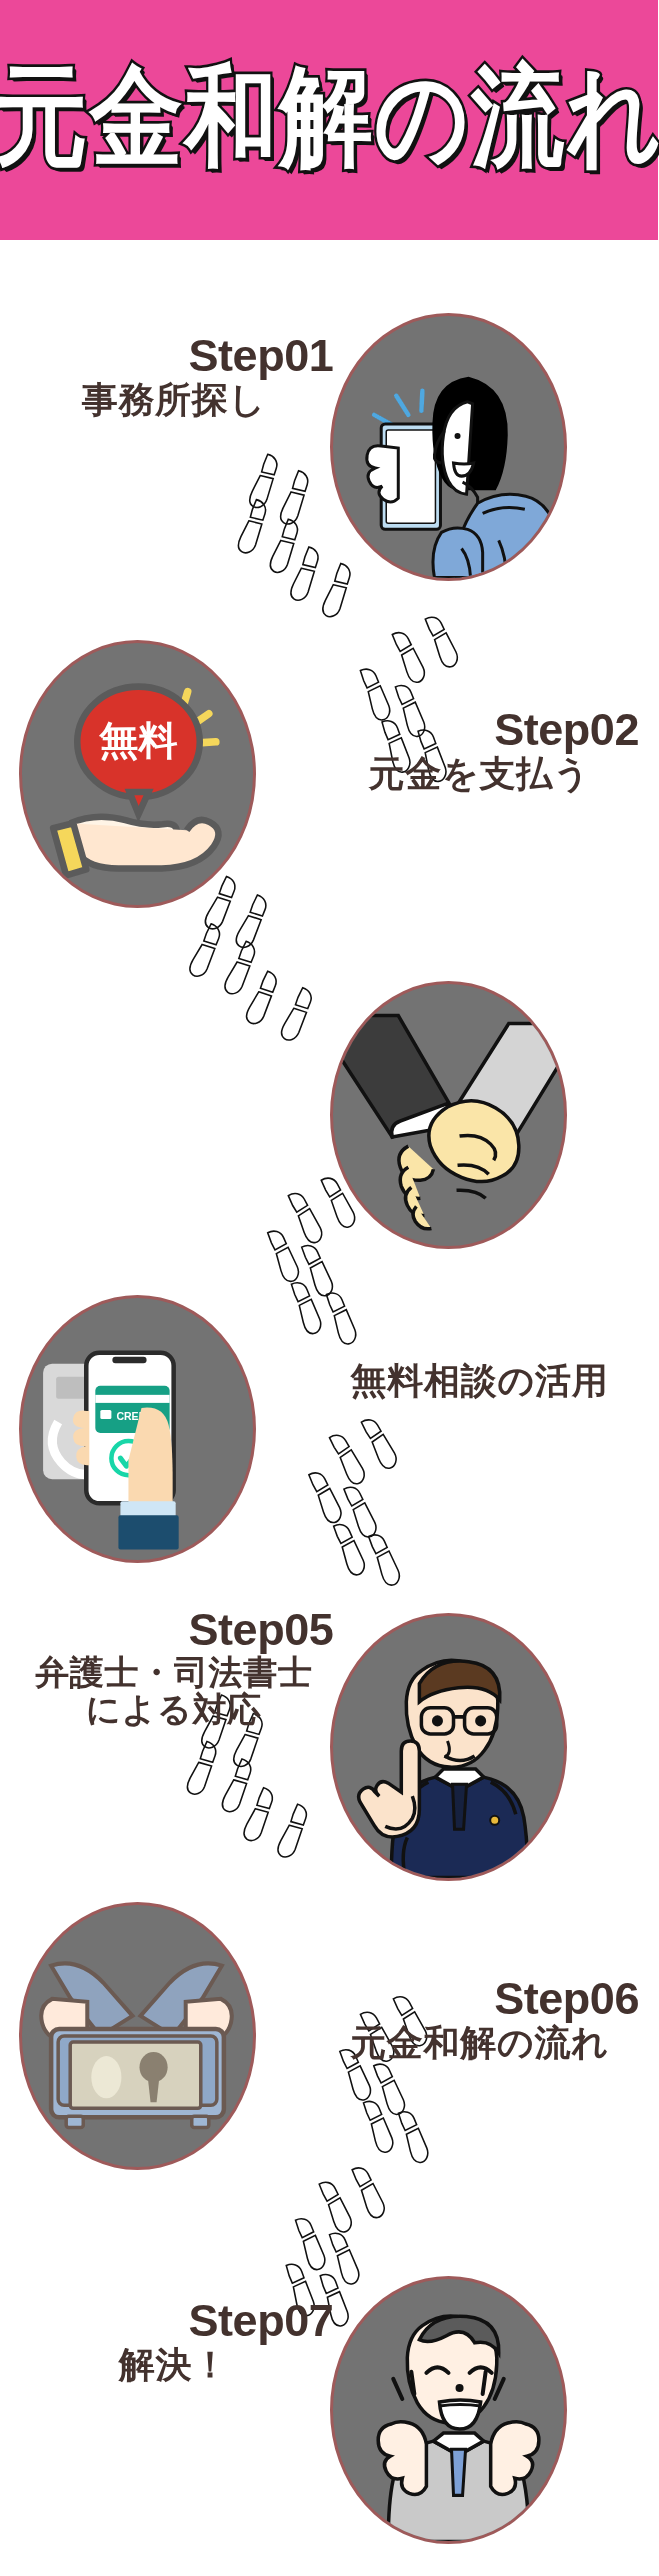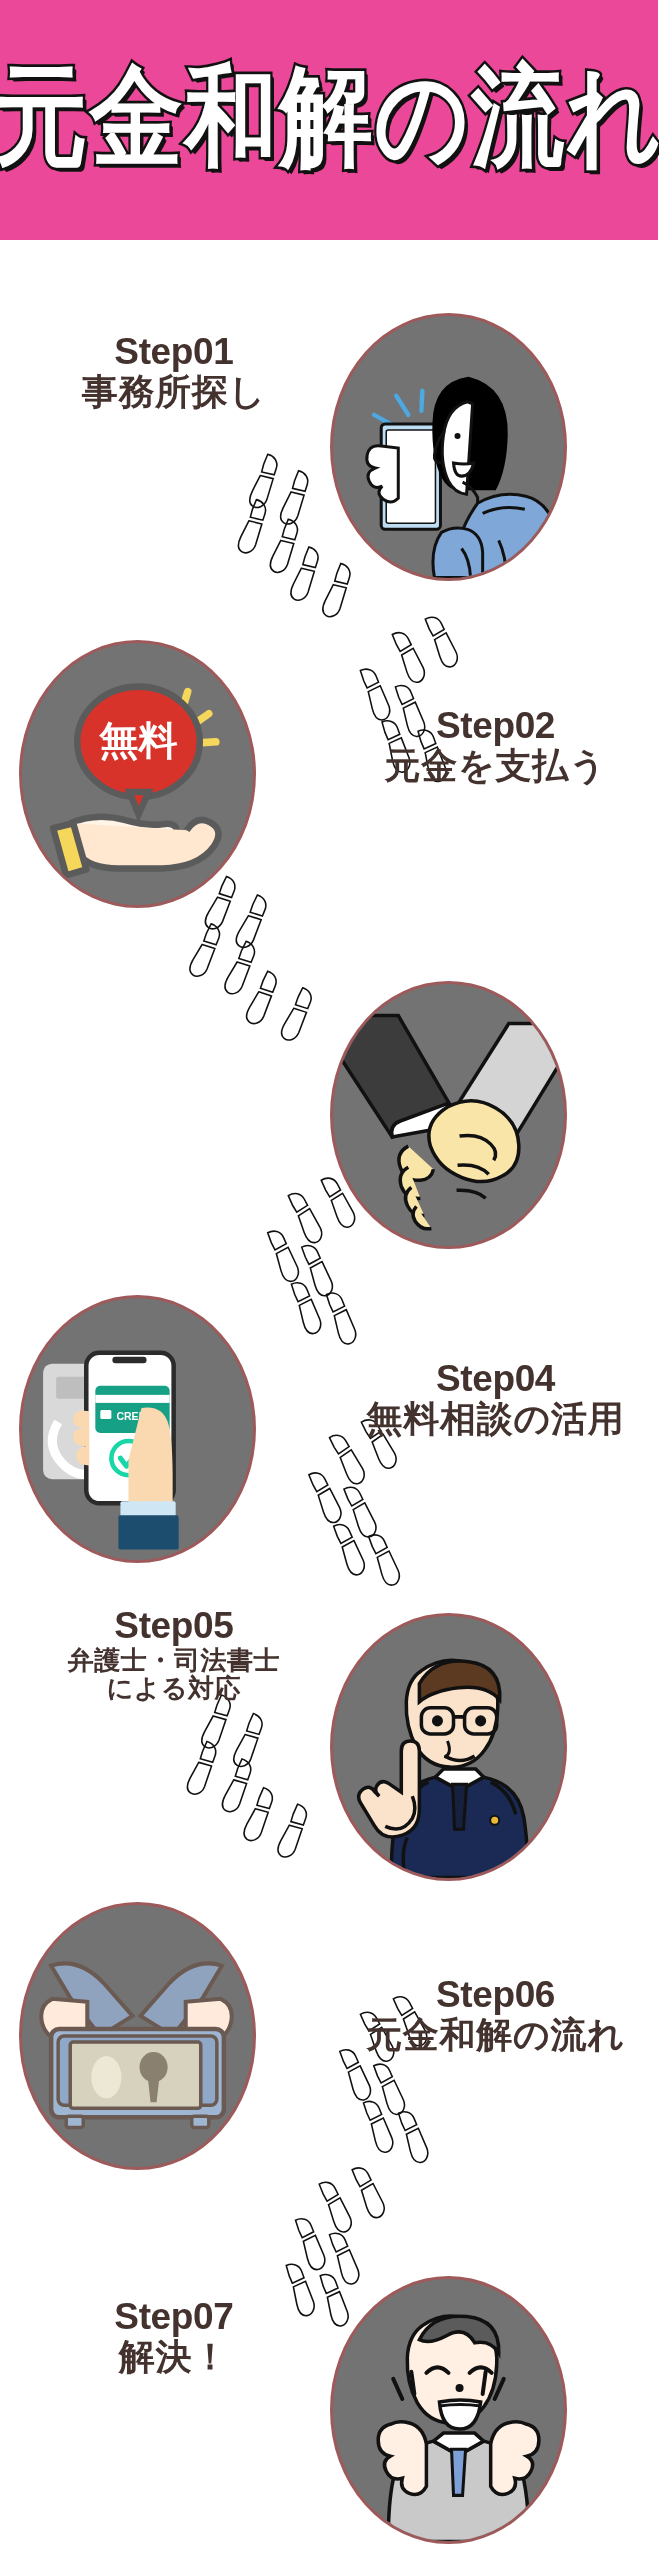--- a/index.html
+++ b/index.html
@@ -38,39 +38,40 @@
   
   .step{
     position:absolute; left:0; width:659px; height:330px;
   }
   .step .label{
     position:absolute; width:319px;
     color:#43322E;
     text-align:center;
   }
   .step .num{
-    font-size:37px;
+    font-size:45px;
     font-weight:900;
     letter-spacing:-0.01em;
     line-height:1.02;
     white-space:nowrap;
+    text-align:right;
   }
   .step .jp{
     font-size:36px;
     font-weight:700;
     line-height:1.12;
     letter-spacing:.02em;
     white-space:nowrap;
     margin-top:1px;
   }
-  .step .jp.two-line{ white-space:normal; font-size:26px; line-height:1.08; }
+  .step .jp.two-line{ white-space:normal; font-size:34px; line-height:1.08; }
 
   
   .step.left-text  .label{ left:14.4px;  }
-  .step.right-text .label{ left:336px; }
+  .step.right-text .label{ left:320px; }
 
   
   .art{
     position:absolute;
     width:237px; height:268px;
     border:3.6px solid #9E5A5A;
     border-radius:50%;
     overflow:hidden;
     background:#737373;
   }
@@ -221,21 +222,20 @@
         <path d="M166,442 q-12,14 -2,30 q12,18 32,14" fill="#FAE5A8" stroke="#111" stroke-width="7"></path>
         <path d="M252,302 q40,-6 62,16 q16,16 6,32" fill="none" stroke="#111" stroke-width="7"></path>
         <path d="M248,360 q42,-4 62,18" fill="none" stroke="#111" stroke-width="7"></path>
         <path d="M246,410 q40,-2 58,16" fill="none" stroke="#111" stroke-width="7"></path>
       </svg>
     </div>
   </div>
 
   <div class="step right-text" style="top:1278px">
     <div class="label" style="top:82px">
-      <div class="num">Step04</div>
       <div class="jp">無料相談の活用</div>
     </div>
     <div class="art" style="top:16.5px">
       <svg viewBox="0 0 460 520">
         <rect x="42" y="130" width="190" height="230" rx="18" fill="#D9D9D9"></rect>
         <rect x="68" y="156" width="86" height="44" rx="5" fill="#BEBEBE"></rect>
         <path d="M72,246 q-26,44 6,80 q34,38 82,18" fill="none" stroke="#fff" stroke-width="18"></path>
         <rect x="128" y="108" width="174" height="300" rx="26" fill="#fff" stroke="#2B2B2B" stroke-width="9"></rect>
         <rect x="180" y="116" width="68" height="13" rx="6" fill="#2B2B2B"></rect>
         <rect x="146" y="174" width="148" height="94" rx="10" fill="#16A085"></rect>

